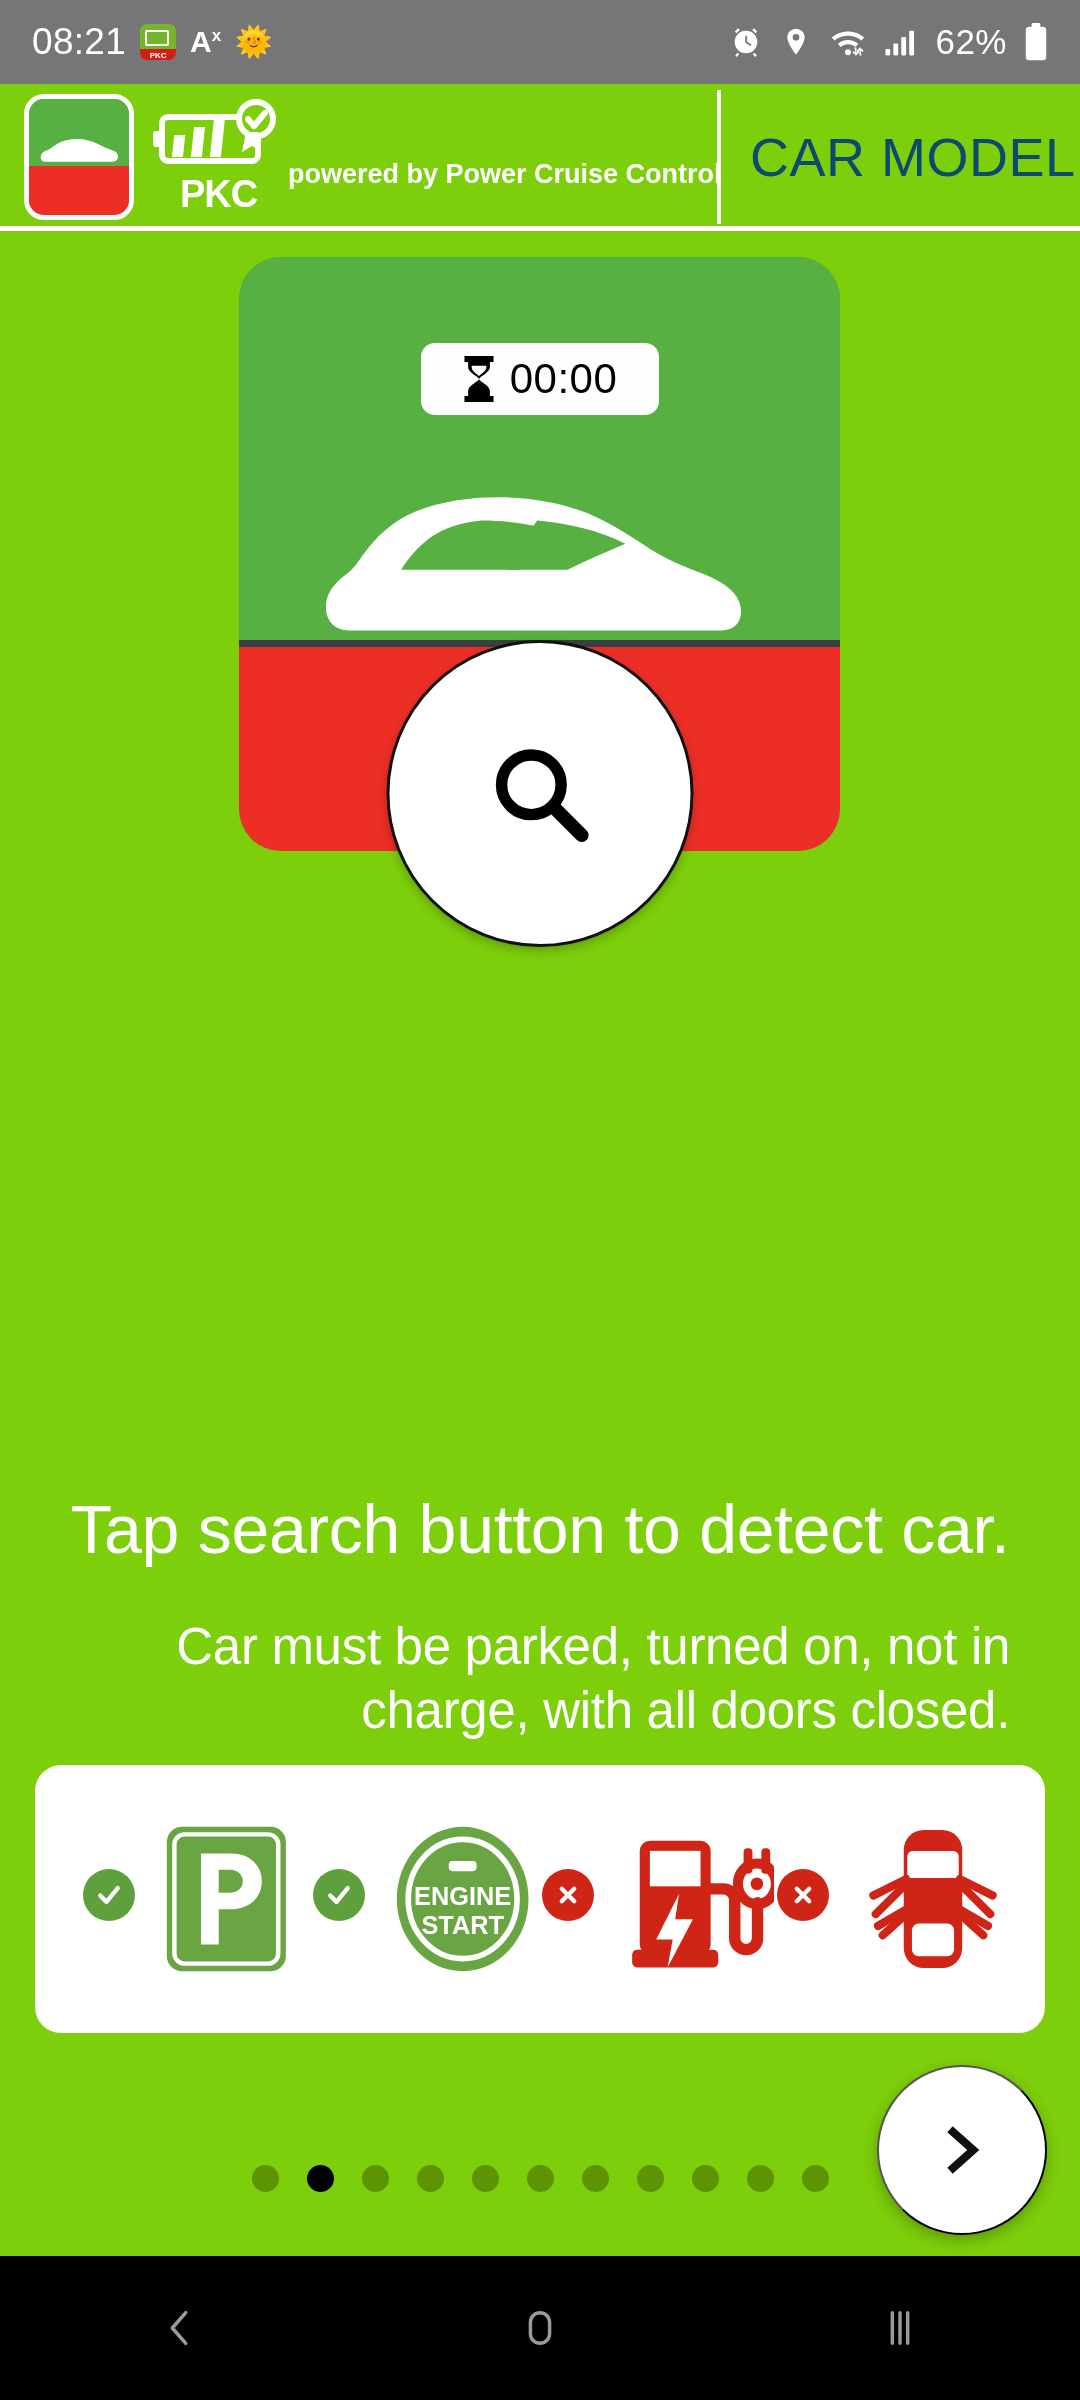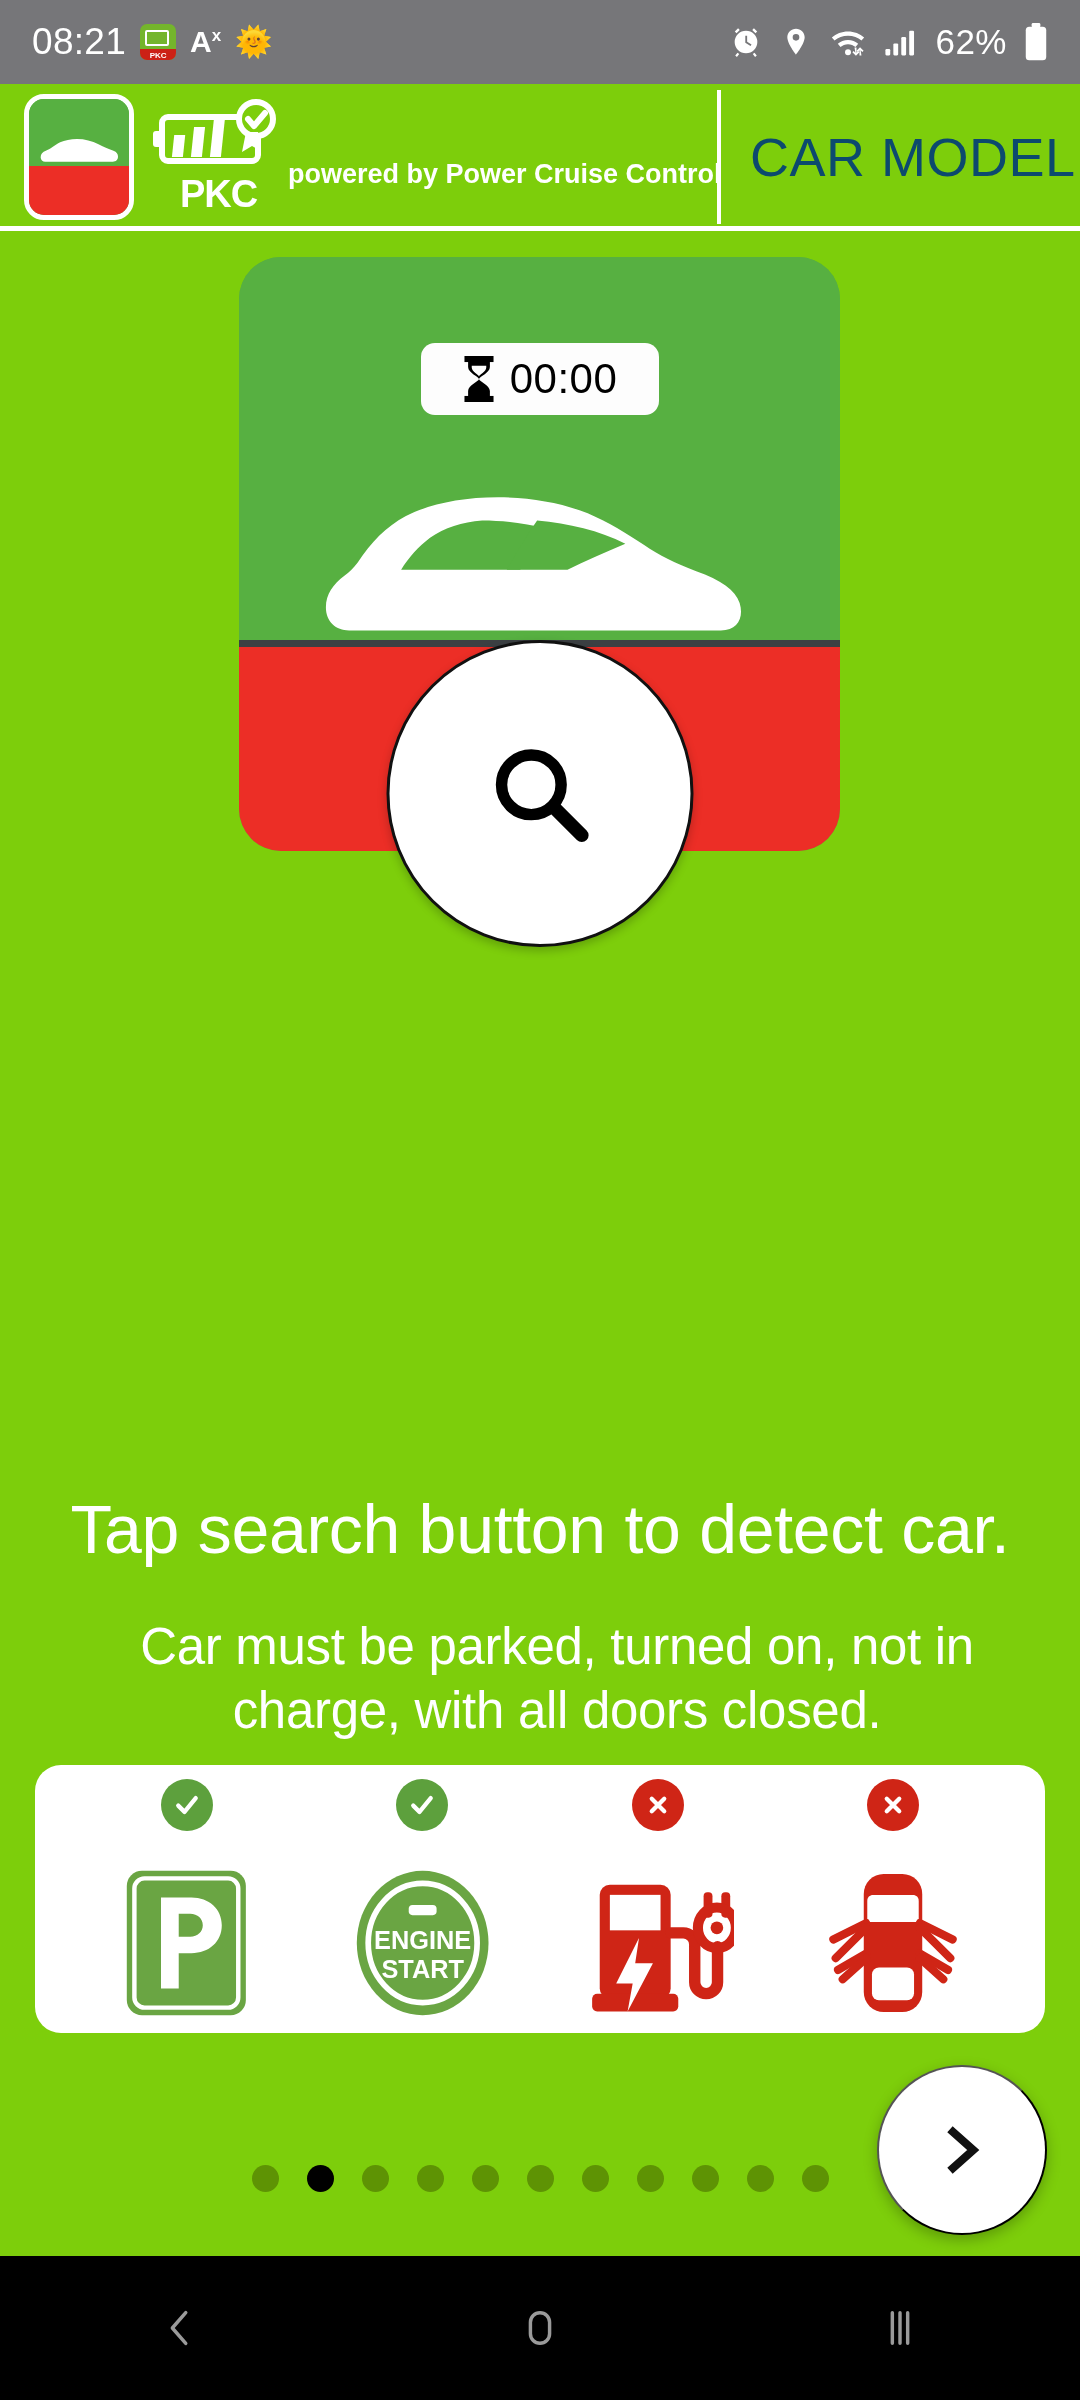--- a/index.html
+++ b/index.html
@@ -141,36 +141,36 @@
   }
   .search-btn svg { width:110px; height:110px; }
 
   
   .instr1 {
     position:absolute; top:1490px; left:0; width:1080px;
     text-align:center; color:#ffffff;
     font-size:68px; letter-spacing:-0.3px;
   }
   .instr2 {
-    position:absolute; top:1615px; left:87px; width:940px;
-    text-align:center; color:#ffffff;
+    position:absolute; top:1615px; left:70px; width:940px;
+    text-align:right; color:#ffffff;
     font-size:51px; line-height:1.25; letter-spacing:-0.3px;
   }
 
   
   .cond-panel {
     position:absolute; left:35px; top:1765px;
     width:1010px; height:268px;
     background:#ffffff; border-radius:26px;
     display:flex; align-items:center; justify-content:space-around;
     padding:0 34px;
   }
   .cond-item {
     width:176px; height:100%;
-    display:flex; flex-direction:column; align-items:center; justify-content:center;
+    display:flex; align-items:center; justify-content:center;
     position:relative;
     gap:28px;
   }
   .cond-badge {
     width:52px; height:52px; border-radius:50%;
     display:flex; align-items:center; justify-content:center;
     margin-bottom:8px; flex:none;
   }
   .cond-badge.ok { background:#5da03d; }
   .cond-badge.no { background:#cf2516; }

